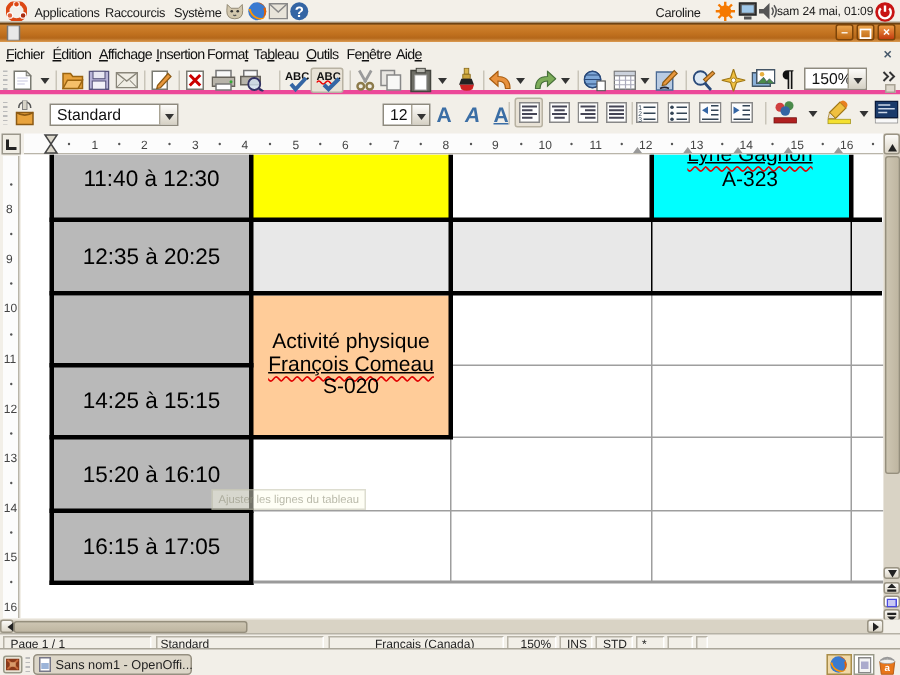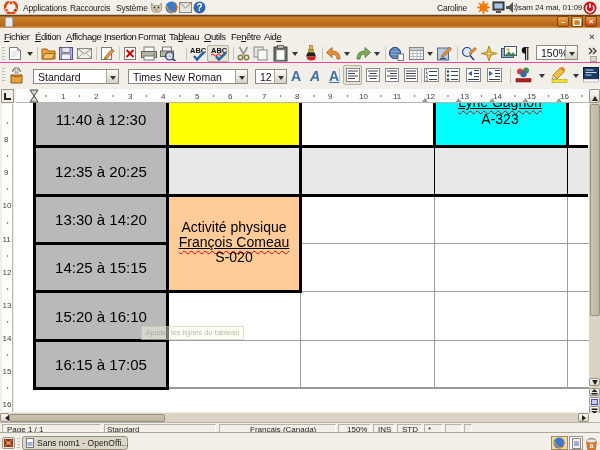--- a/index.html
+++ b/index.html
@@ -10,21 +10,21 @@
 #panel .mi{position:absolute;top:3px}
 
 #title{left:0;top:15px;width:600px;height:13px;background:linear-gradient(#6e4414 0%,#6e4414 7%,#d0832f 15%,#c0701e 60%,#b4671a 80%,#dc9c52 100%)}
 #title .t{position:absolute;left:0;right:0;top:1.5px;text-align:center;font-size:8.5px;font-weight:bold;color:#fff;text-shadow:0 1px 1px #5a3408}
 .wbtn{position:absolute;top:1px;width:12px;height:11px;border:1px solid #7c4408;border-radius:2px;background:linear-gradient(#eda64e,#c06a14);color:#fff;font-size:8px;font-weight:bold;text-align:center;line-height:9px}
 
 #menubar{left:0;top:28px;width:600px;height:16px;background:#f2efe8;font-size:9.5px;letter-spacing:-0.45px;color:#111}
 #menubar span{position:absolute;top:3px}
 u{text-decoration:underline}
 
-#tb1{left:0;top:44px;width:600px;height:19px;background:#f2efe8;border-bottom:1px solid #ec4899}
+#tb1{left:0;top:44px;width:600px;height:19px;background:#f2efe8;border-bottom:3px solid #ec4899}
 #tb2{left:0;top:63px;width:600px;height:25px;background:#f2efe8}
 .sep{position:absolute;width:1px;background:#c9c5b9}
 .combo{position:absolute;background:#fff;border:1px solid #8e8a7e;height:15px}
 .combo .txt{position:absolute;left:4px;top:1px;font-size:10.5px;color:#111}
 .cbtn{position:absolute;right:0;top:0;bottom:0;width:12px;background:linear-gradient(#fdfcfa,#d6d1c4);border-left:1px solid #a9a495}
 .cbtn:after{content:"";position:absolute;left:3px;top:6px;border:3px solid transparent;border-top:4px solid #333}
 .press{position:absolute;background:#e8e2d6;border:1px solid #b8b2a2;border-radius:2px}
 
 #hruler{left:16px;top:89px;width:573px;height:14px;background:#fcfcfc;border-bottom:1px solid #b9b5a9;font-size:8px;color:#444}
 #hruler span{position:absolute;top:3px}
@@ -268,24 +268,20 @@
 <div class="abs" id="tb2">
   <div class="abs" style="left:2px;top:5px;width:3px;height:15px;background:repeating-linear-gradient(#bbb 0 1px,#f2efe8 1px 3px)"></div>
   <svg class="abs" style="left:9px;top:4px" width="15" height="17">
       <path d="M2 8 h11 v8 h-11 Z" fill="#e8a33d" stroke="#8c5a14"></path>
       <path d="M2 8 q5.5 3.5 11 0" fill="none" stroke="#8c5a14"></path>
       <path d="M7.5 1 q4 0 4 4 M7.5 1 q-4 0 -4 4" stroke="#555" fill="none"></path>
       <rect x="6" y="0" width="3" height="6" fill="#d8d4c8" stroke="#777" stroke-width=".6"></rect>
     </svg>
   <div class="combo" style="left:33px;top:6px;width:86px">
       <span class="txt">Standard</span>
-      <span class="cbtn"></span>
-    </div>
-  <div class="combo" style="left:128px;top:6px;width:120px">
-      <span class="txt">Times New Roman</span>
       <span class="cbtn"></span>
     </div>
   <div class="combo" style="left:255px;top:6px;width:32px">
       <span class="txt">12</span>
       <span class="cbtn"></span>
     </div>
   <div class="abs" style="left:291px;top:5px;font-size:14px;font-weight:bold;color:#3b6ea5">A</div>
   <div class="abs" style="left:310px;top:5px;font-size:14px;font-weight:bold;font-style:italic;color:#3b6ea5">A</div>
   <div class="abs" style="left:329px;top:5px;font-size:14px;font-weight:bold;color:#3b6ea5;text-decoration:underline">A</div>
   <div class="sep" style="left:339px;top:5px;height:15px"></div>
@@ -452,21 +448,20 @@
   <div class="gy" style="left:288px;top:140px;width:287px;height:1px"></div>
   <div class="bk" style="left:19px;top:187px;width:269px;height:3px"></div>
   <div class="gy" style="left:288px;top:188px;width:287px;height:1px"></div>
   <div class="bk" style="left:19px;top:236px;width:136px;height:3px"></div>
   <div class="gy" style="left:155px;top:237px;width:420px;height:1px"></div>
   <div class="bk" style="left:19px;top:284px;width:136px;height:3px"></div>
   <div class="gy" style="left:155px;top:284px;width:420px;height:2px;background:#9a9a9a"></div>
 
   <div class="cell bold" style="left:21px;top:8px;width:132px">11:40 à 12:30</div>
   <div class="cell bold" style="left:21px;top:60px;width:132px">12:35 à 20:25</div>
-  <div class="cell bold" style="left:21px;top:108px;width:132px">13:30 à 14:20</div>
   <div class="cell bold" style="left:21px;top:156px;width:132px">14:25 à 15:15</div>
   <div class="cell bold" style="left:21px;top:205px;width:132px">15:20 à 16:10</div>
   <div class="cell bold" style="left:21px;top:253px;width:132px">16:15 à 17:05</div>
   <div class="cell" style="left:420px;top:-8px;width:132px;line-height:14px"><span class="und"><span class="sp">Lyne Gagnon</span></span></div>
     <div class="cell" style="left:420px;top:9px;width:132px;line-height:14px">A-323</div>
   <div class="cell" style="left:154px;top:117px;width:132px;line-height:15px">Activité physique<br><span class="und"><span class="sp">François Comeau</span></span><br>S-020</div>
 
   <div class="abs" style="left:127px;top:223px;width:103px;height:14px;background:rgba(253,253,233,.45);border:1px solid rgba(172,172,152,.4);font-size:7.5px;color:rgba(150,150,132,.66);text-align:center;line-height:12px;white-space:nowrap;overflow:hidden">Ajuster les lignes du tableau</div>
 </div>
 

